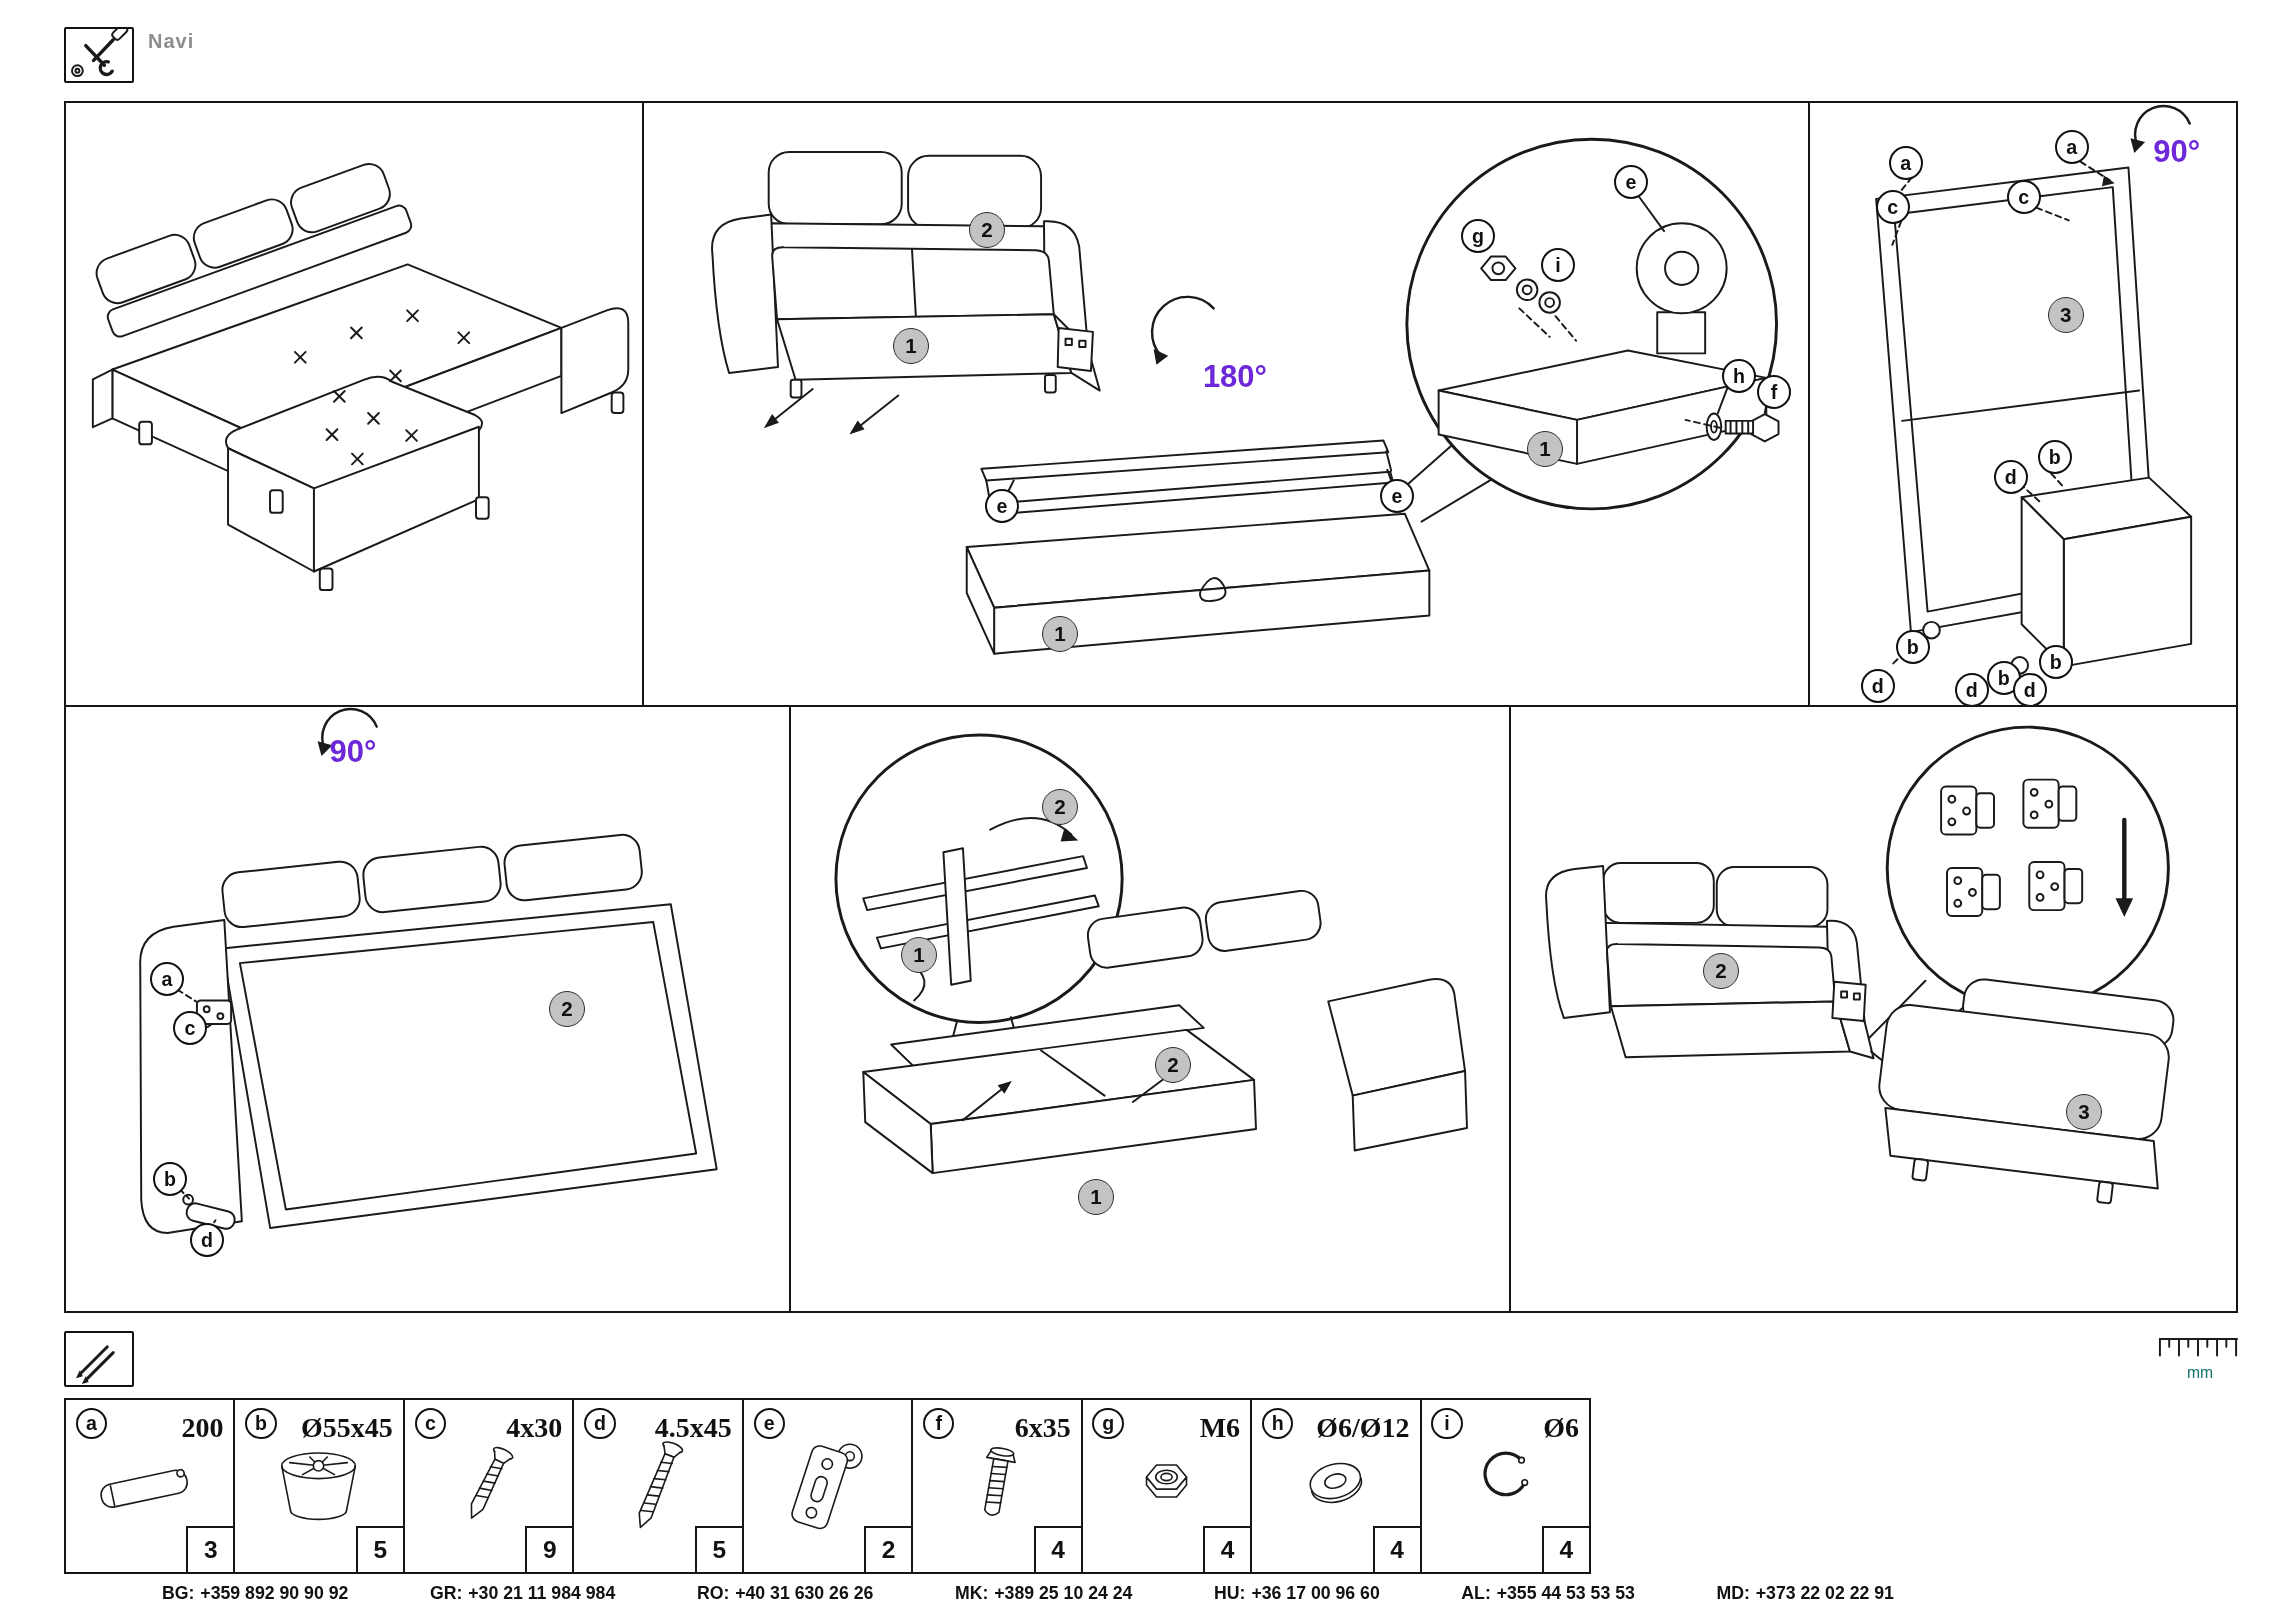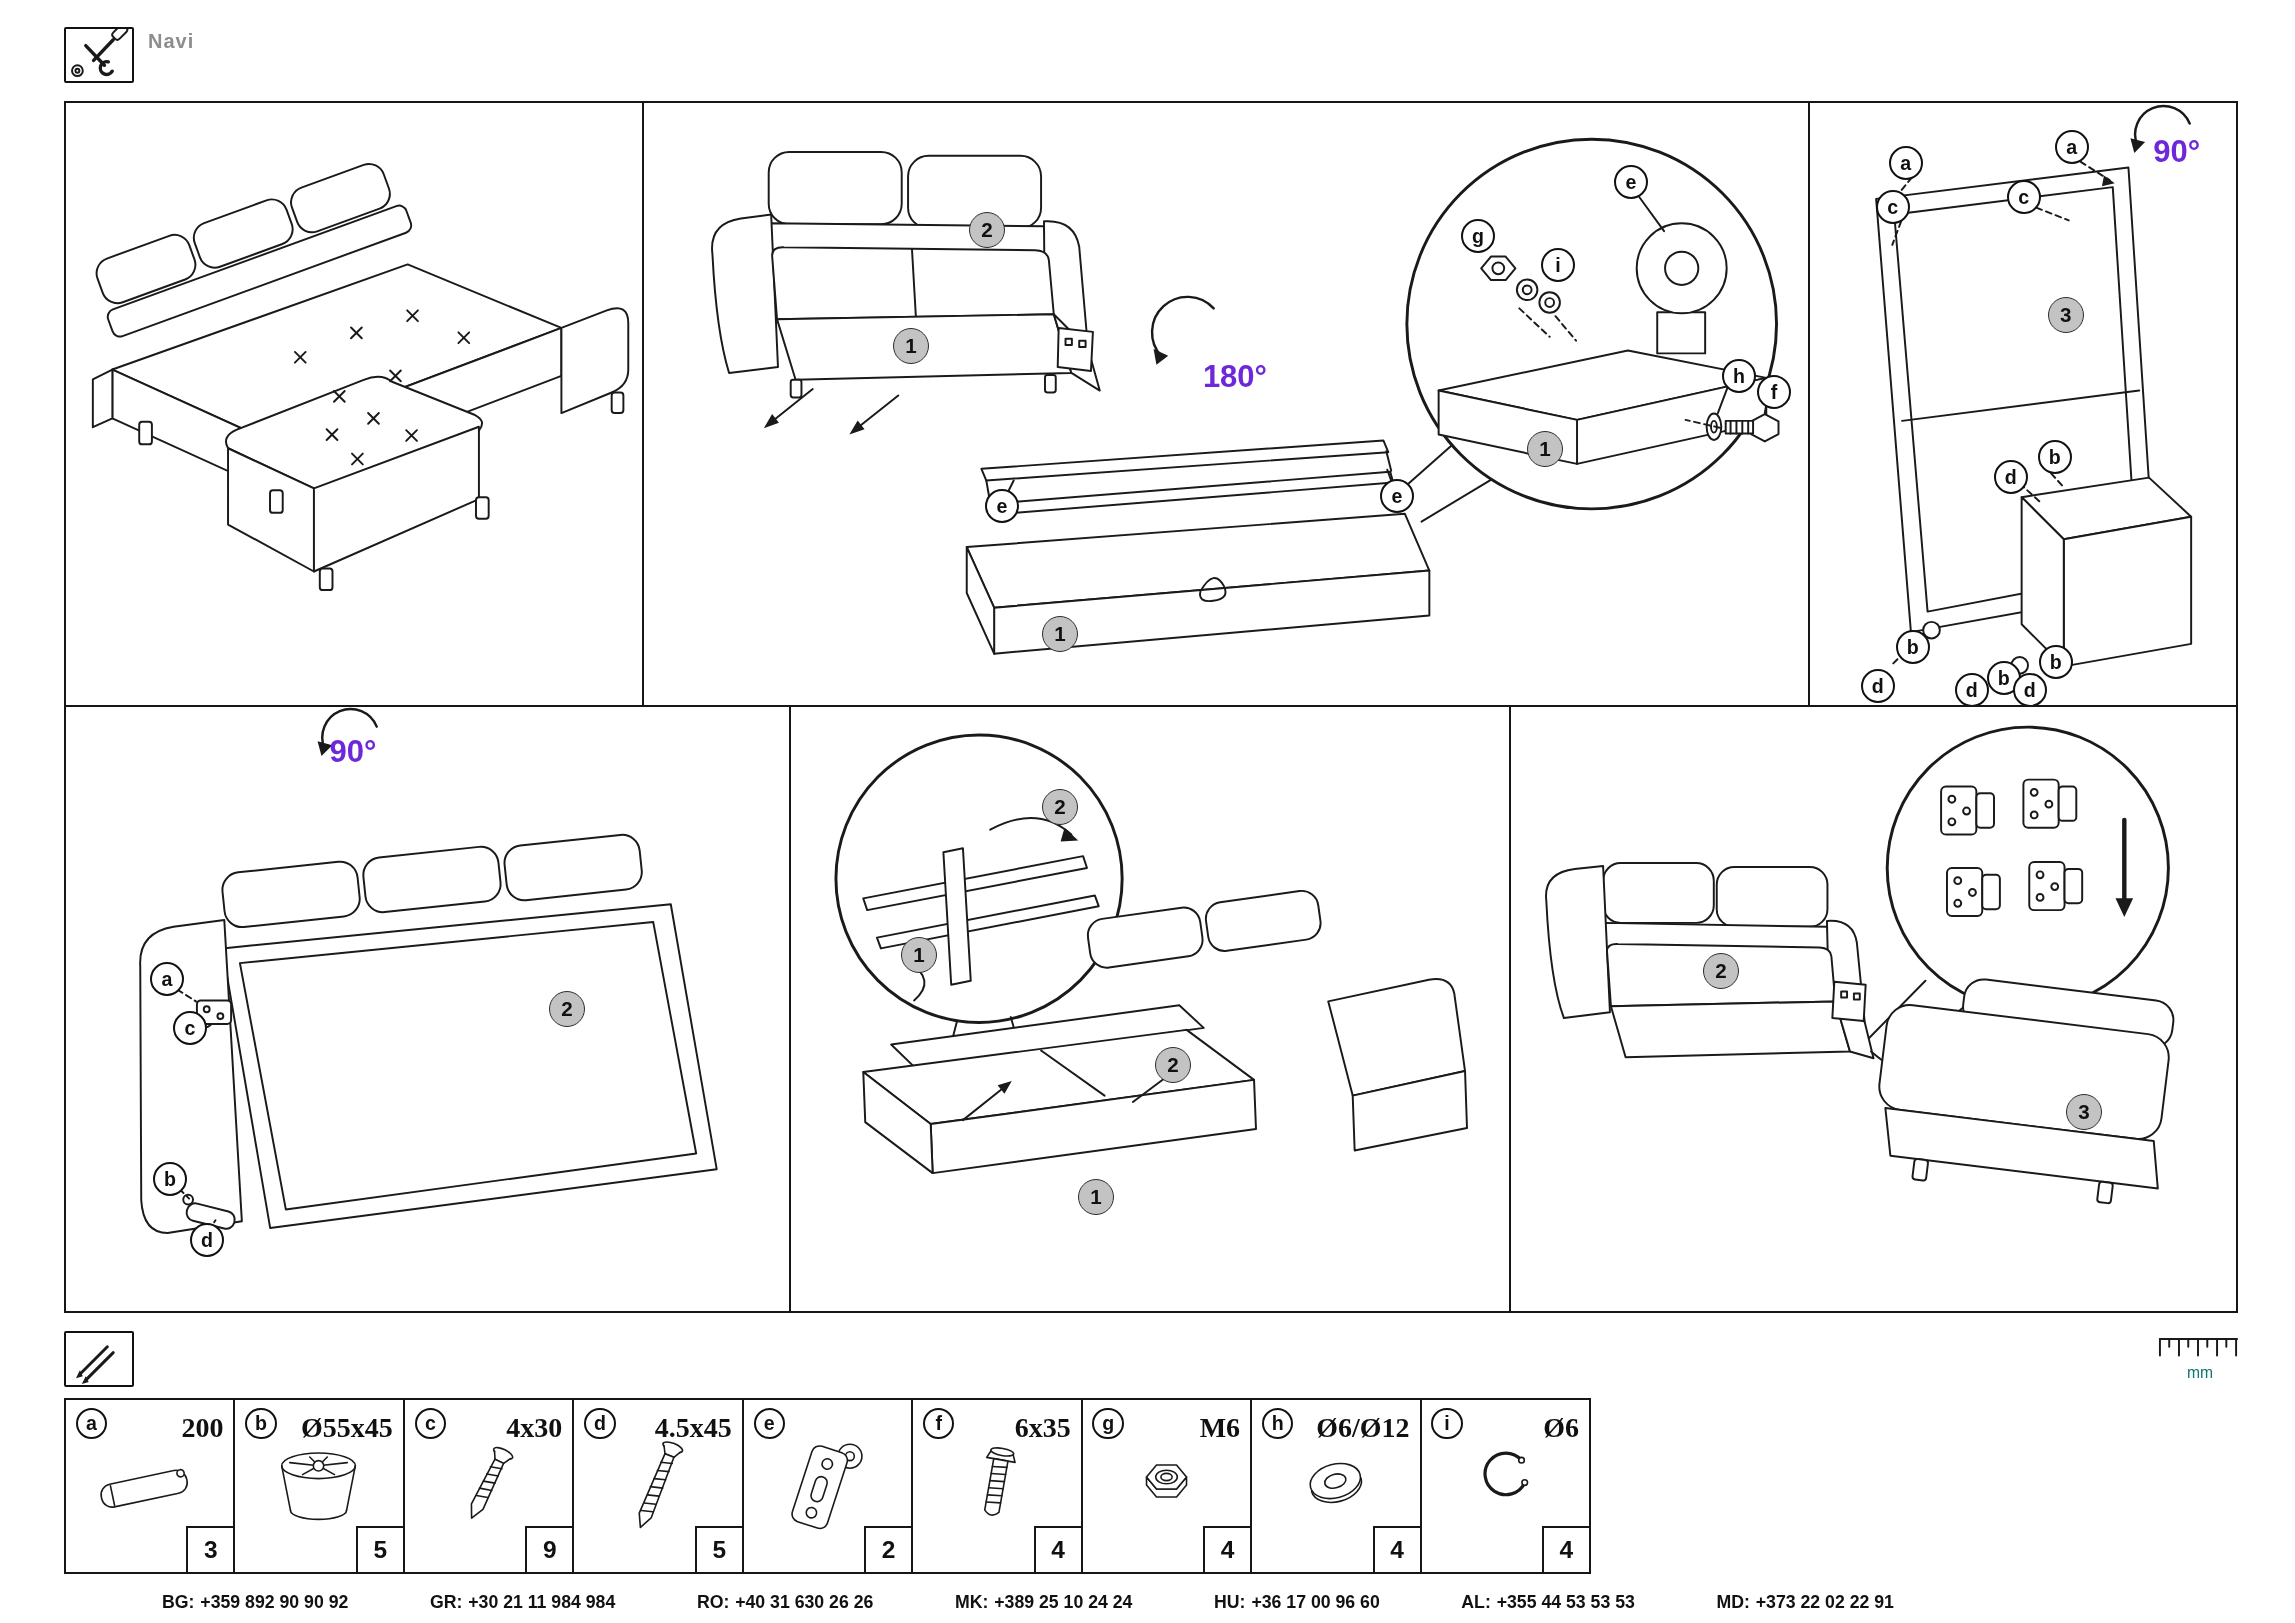--- a/index.html
+++ b/index.html
@@ -36,21 +36,21 @@
   
   .parts{position:absolute;left:64px;top:1398px;width:1527px;height:176px;border:2px solid #161616;box-sizing:border-box;display:flex;background:#fff;}
   .part-cell{position:relative;flex:1;border-right:2px solid #161616;box-sizing:border-box;}
   .part-cell.last{border-right:none;}
   .pletter{position:absolute;left:9.8px;top:7.9px;width:27.5px;height:27.5px;border:2px solid #111;border-radius:50%;display:flex;align-items:center;justify-content:center;font-size:19.6px;font-weight:700;background:#fff;z-index:3;}
   .psize{position:absolute;top:11.8px;right:10px;font-size:28px;font-weight:700;z-index:3;font-family:Liberation Serif, serif;}
   .pdraw{position:absolute;left:0;top:28.5px;width:100%;height:118px;}
   .qty{position:absolute;right:0;bottom:0;width:45px;height:44px;border-top:2px solid #161616;border-left:2px solid #161616;display:flex;align-items:center;justify-content:center;font-size:24.5px;font-weight:700;background:#fff;z-index:4;}
   
   .hotlines{position:absolute;left:162px;top:1583px;width:1732px;display:flex;justify-content:space-between;font-size:17.7px;font-weight:700;color:#111;}
-  .hotline{white-space:nowrap;margin-top:9px;}
+  .hotline{white-space:nowrap;}
   .hotline .code{margin-right:5.9px;}
 </style>
 </head>
 <body>
 
 <div class="hdr-icon">
   <svg viewBox="0 0 134 106" width="66" height="52">
     <path class="s" style="stroke-width:7px" d="M96 22 L56 64"></path>
     <g transform="translate(98,18) rotate(45)">
         <rect class="f" x="-9" y="-32" width="18" height="32" rx="6"></rect>

